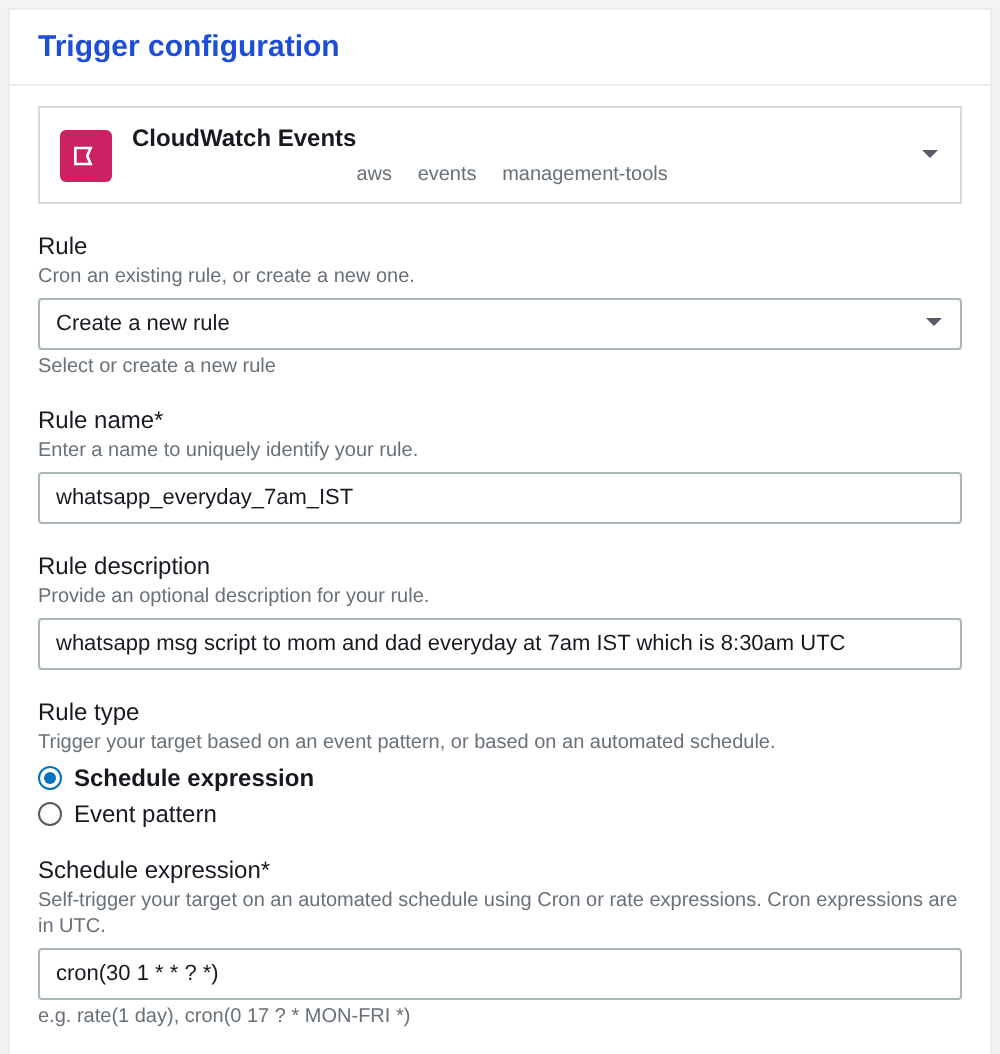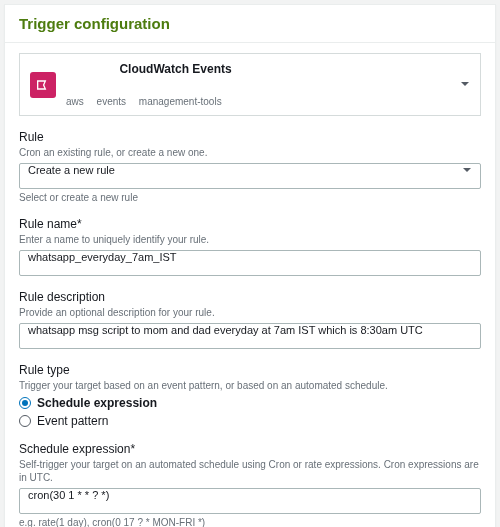--- a/index.html
+++ b/index.html
@@ -16,21 +16,21 @@
       border: 1px solid #eaeded;
       box-shadow: 0 1px 1px rgba(0,0,0,0.05);
     }
     .panel-header {
       padding: 10px 14px;
       border-bottom: 1px solid #eaeded;
     }
     .panel-title {
       font-size: 15px;
       font-weight: 700;
-      color: #4d7c0f;
+      color: #1d4ed8;
     }
     .panel-body {
       padding: 10px 14px 14px 14px;
     }
     .service-box {
       border: 1px solid #d5dbdb;
       padding: 8px 10px;
       display: flex;
       align-items: center;
       gap: 10px;
@@ -40,40 +40,40 @@
     .service-icon {
       width: 26px;
       height: 26px;
       background: #cc2264;
       border-radius: 3px;
       display: flex;
       align-items: center;
       justify-content: center;
     }
     .service-icon svg { width: 16px; height: 16px; fill: #fff; }
-    .service-text { display: flex; flex-direction: column; align-items: flex-end; }
+    .service-text { display: flex; flex-direction: row; }
     .service-title { font-weight: 700; font-size: 12px; }
     .service-crumbs { font-size: 10px; color: #687078; margin-top: 20px; }
     .service-crumbs span { margin-right: 10px; }
     .service-caret {
       position: absolute;
       right: 10px;
       top: 50%;
       transform: translateY(-50%);
     }
     .field-group { margin-bottom: 14px; }
     .field-label { font-size: 12px; font-weight: 400; color: #16191f; margin-bottom: 2px; }
     .field-help { font-size: 10px; color: #687078; margin-bottom: 4px; line-height: 1.3; }
     .select-wrap, .input-wrap {
       border: 1px solid #aab7b8;
       border-radius: 2px;
       background: #fff;
       height: 26px;
       display: flex;
-      align-items: flex-start;
+      align-items: center;
       padding: 0 8px;
       position: relative;
     }
     .select-wrap .caret {
       position: absolute;
       right: 8px;
     }
     .select-text, .input-text { font-size: 11px; color: #16191f; }
     .sub-help { font-size: 10px; color: #687078; margin-top: 3px; }
     .radio-row { display: flex; align-items: center; gap: 6px; margin-bottom: 4px; font-size: 12px; }

